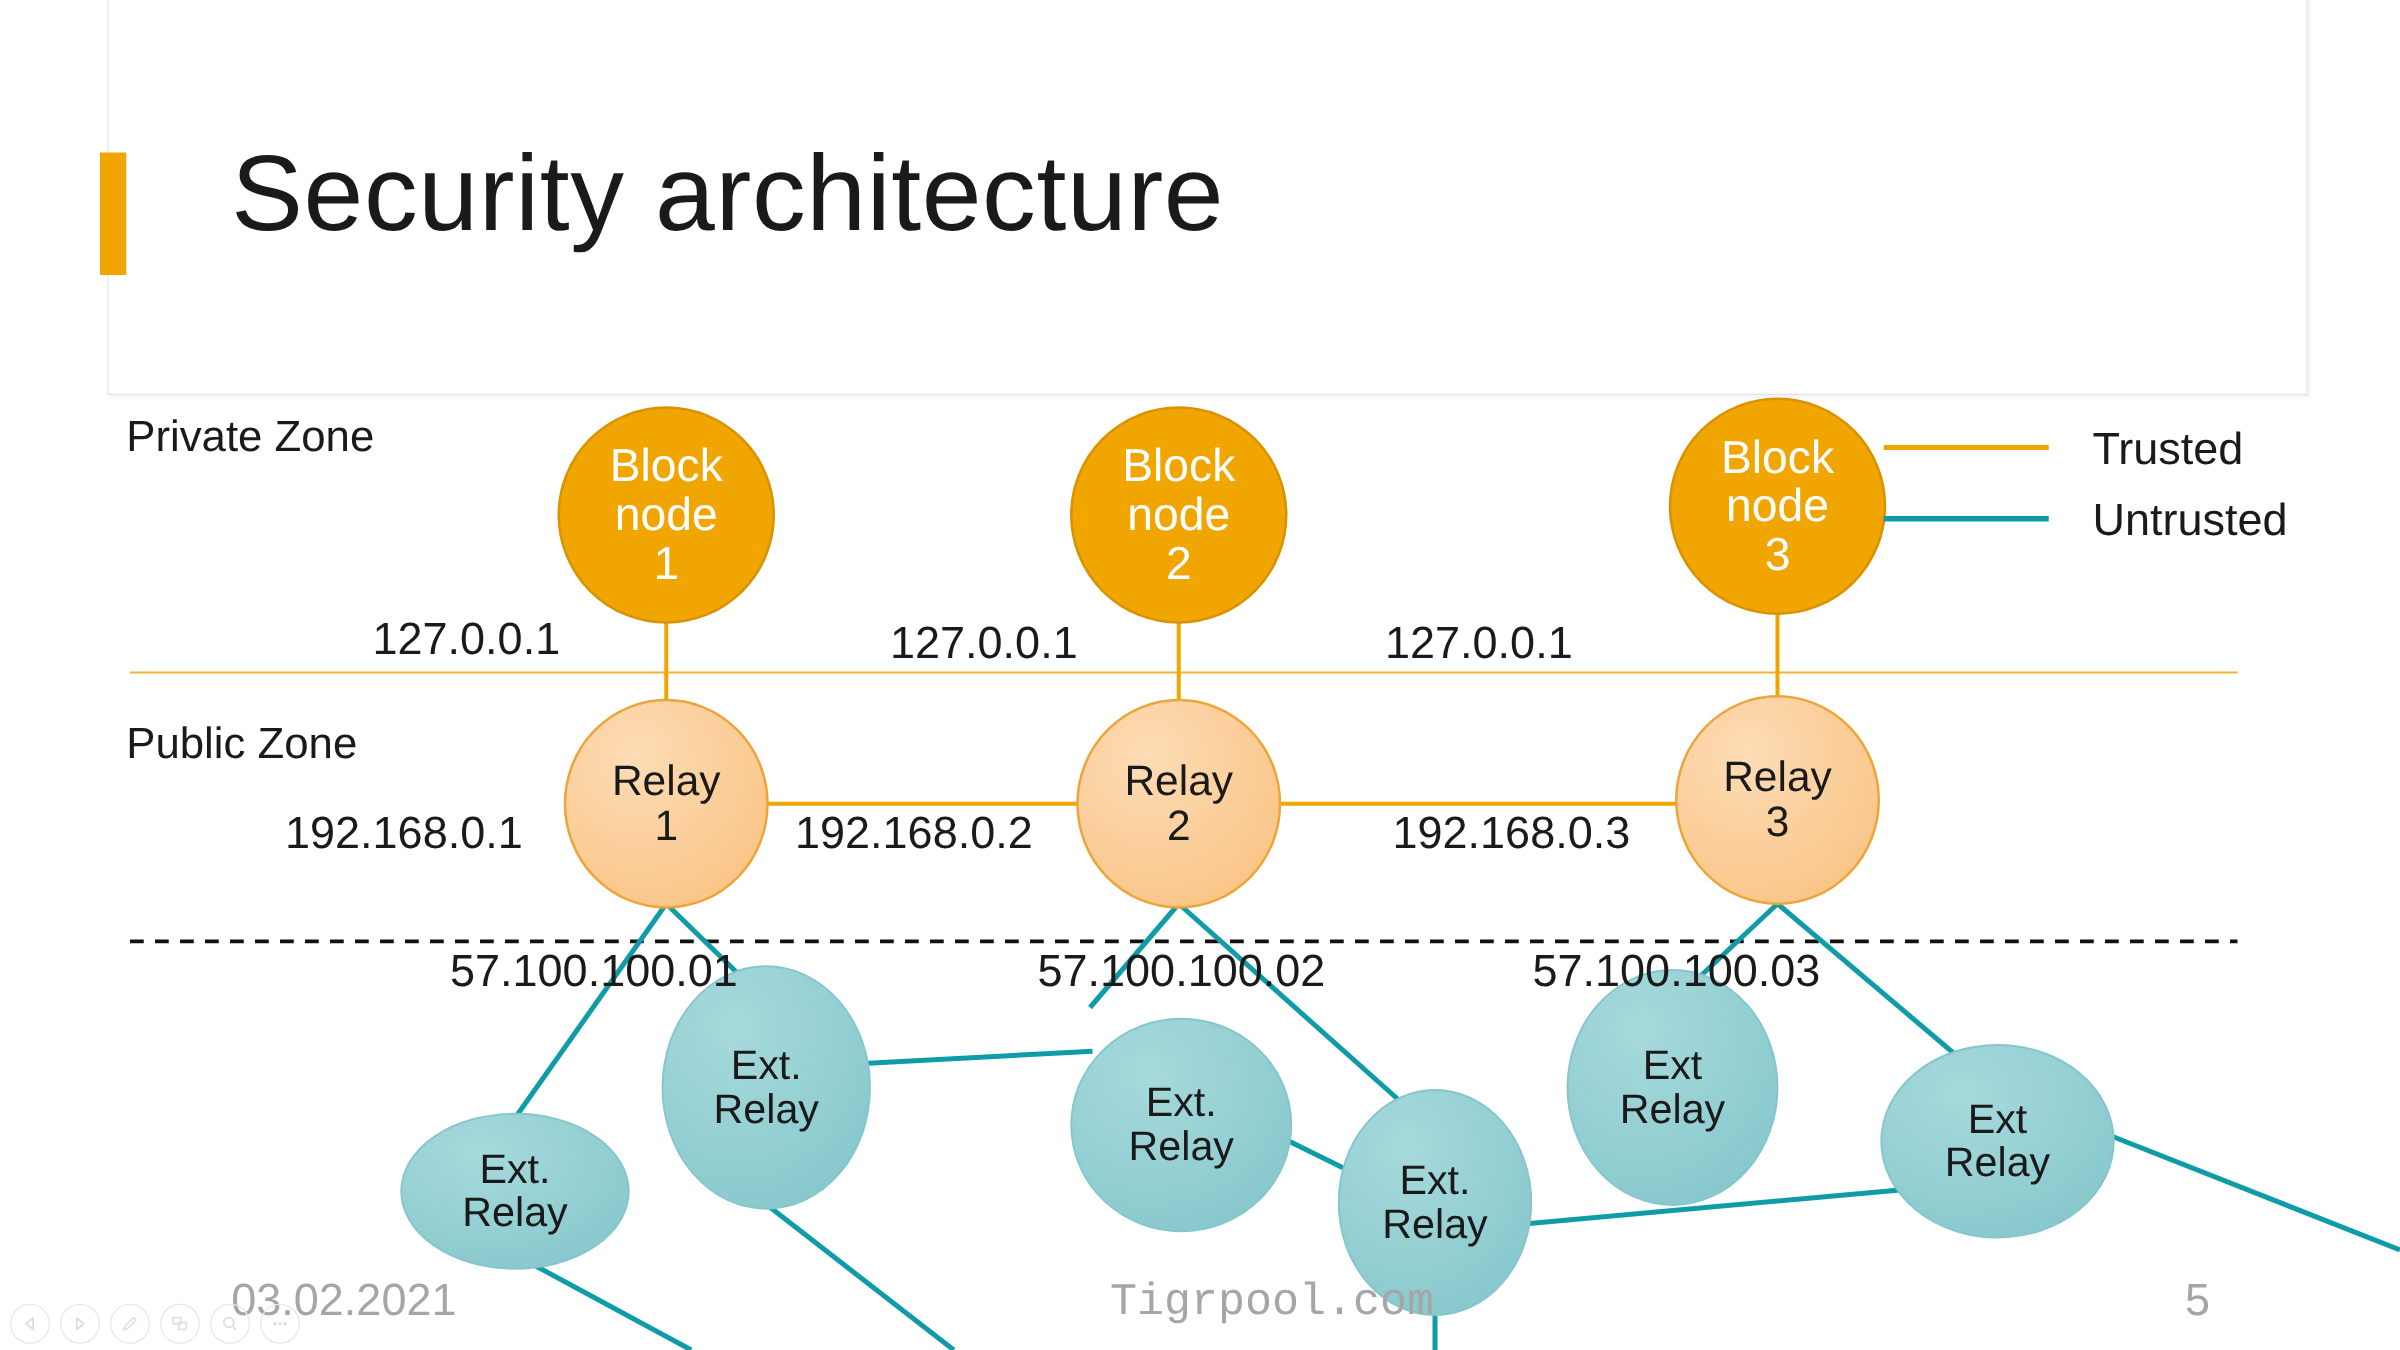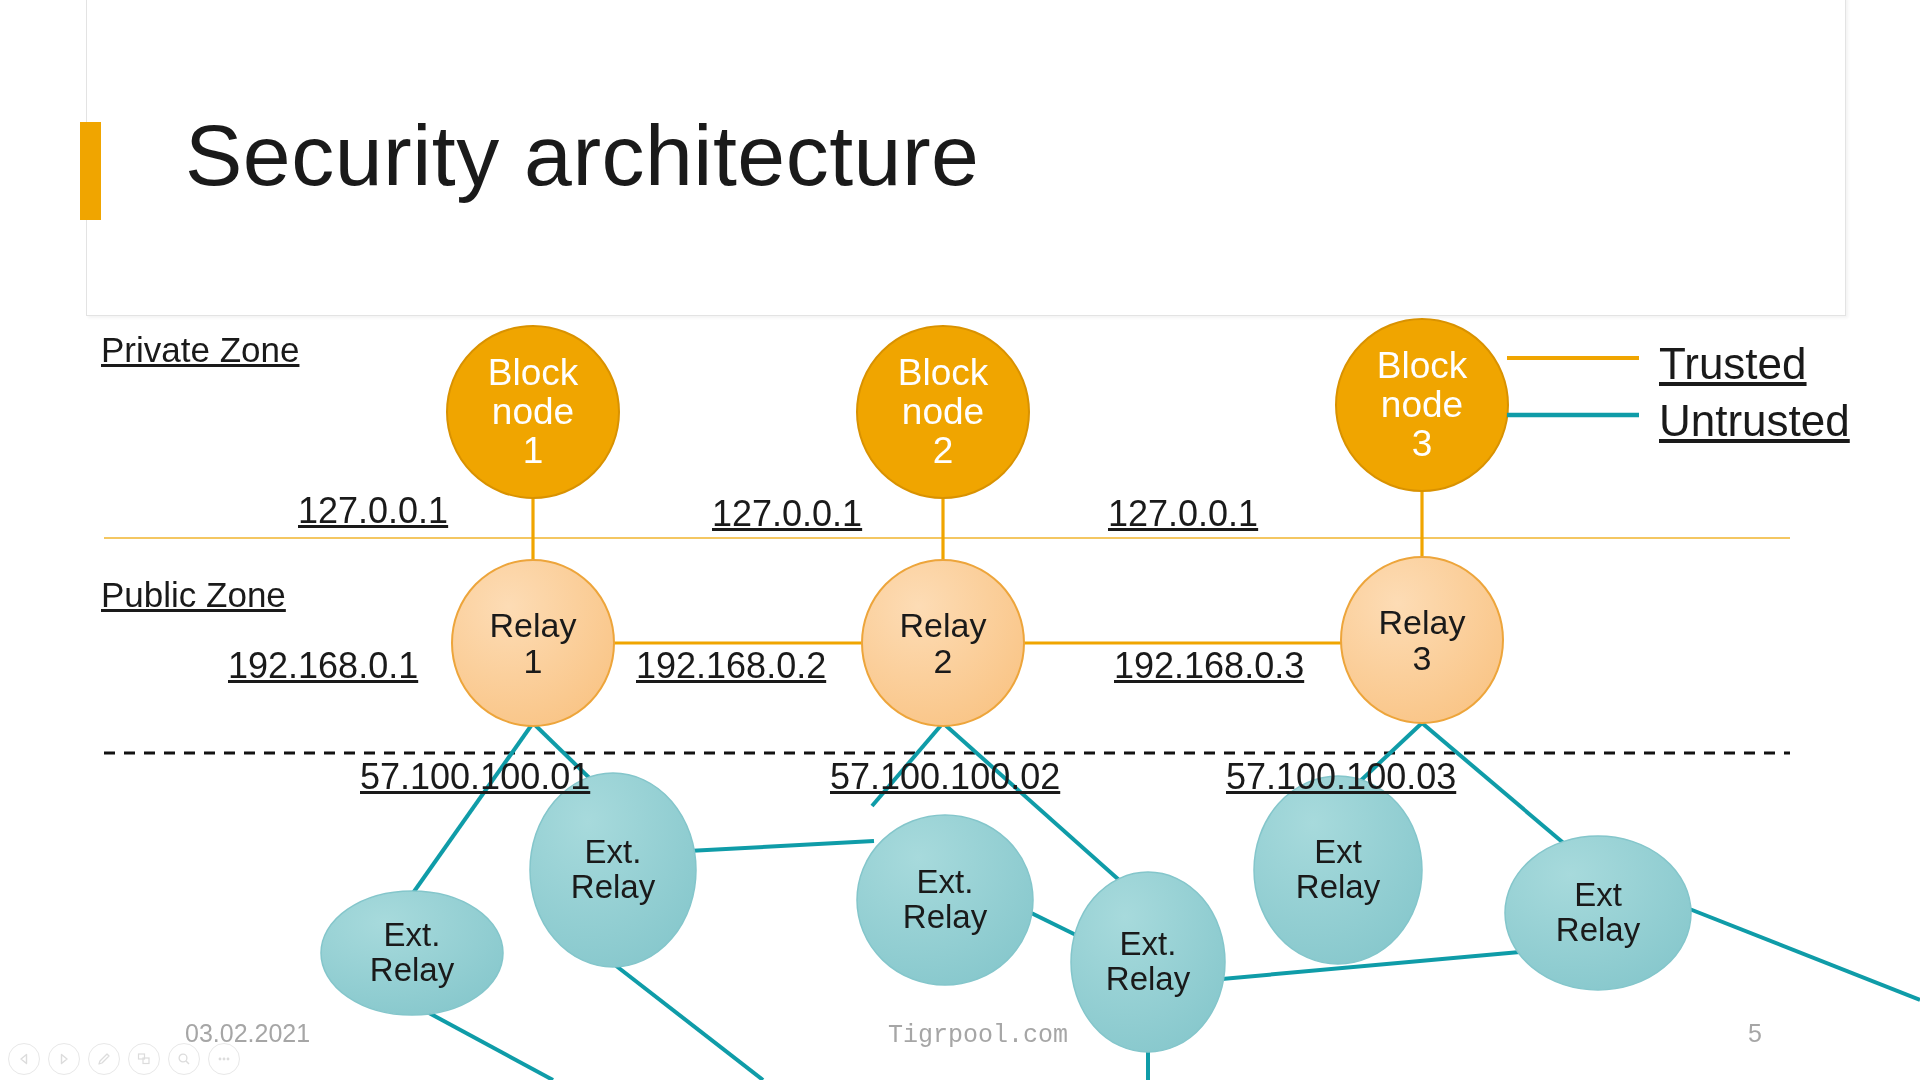--- a/index.html
+++ b/index.html
@@ -14,33 +14,33 @@
   .title-accent{position:absolute;left:80px;top:122px;width:21px;height:98px;
                 background:#F0A500;}
   .title-text{position:absolute;left:185px;top:108px;
               font-size:86px;font-weight:400;color:#1a1a1a;
               letter-spacing:.5px;line-height:1.1;white-space:nowrap;}
 
   
   #diagram{position:absolute;left:0;top:0;width:1920px;height:1080px;}
 
   
-  .lbl{position:absolute;color:#1a1a1a;white-space:pre;line-height:1.16;text-decoration:underline;}
+  .lbl{position:absolute;color:#1a1a1a;white-space:pre;line-height:1.16;}
   .zone-lbl{font-size:35px;}
   .ip-lbl{font-size:36px;text-align:center;}
-  .legend-lbl{font-size:44px;}
+  .legend-lbl{font-size:36px;margin-left:15px;}
 
   .node-txt{position:absolute;text-align:center;line-height:1.06;
             white-space:pre;transform:translate(-50%,-50%);}
   .blocknode-txt{font-size:37px;color:#ffffff;}
   .relay-txt{font-size:34px;color:#1a1a1a;}
   .ext-txt{font-size:33px;color:#1a1a1a;}
 
   
-  .footer{position:absolute;font-size:25px;color:#a6a6a6;}
+  .footer{position:absolute;font-size:36px;color:#a6a6a6;}
   #footer-date{left:185px;top:1019px;}
   #footer-center{left:888px;top:1021px;font-family:Liberation Mono, monospace;}
   #footer-page{left:1748px;top:1019px;}
 
   
   .navbar{position:absolute;left:8px;top:1043px;display:flex;gap:8px;
           align-items:center;}
   .navbtn{width:30px;height:30px;border-radius:50%;border:1.6px solid #e8e8e8;
           display:flex;align-items:center;justify-content:center;
           background:transparent;}

